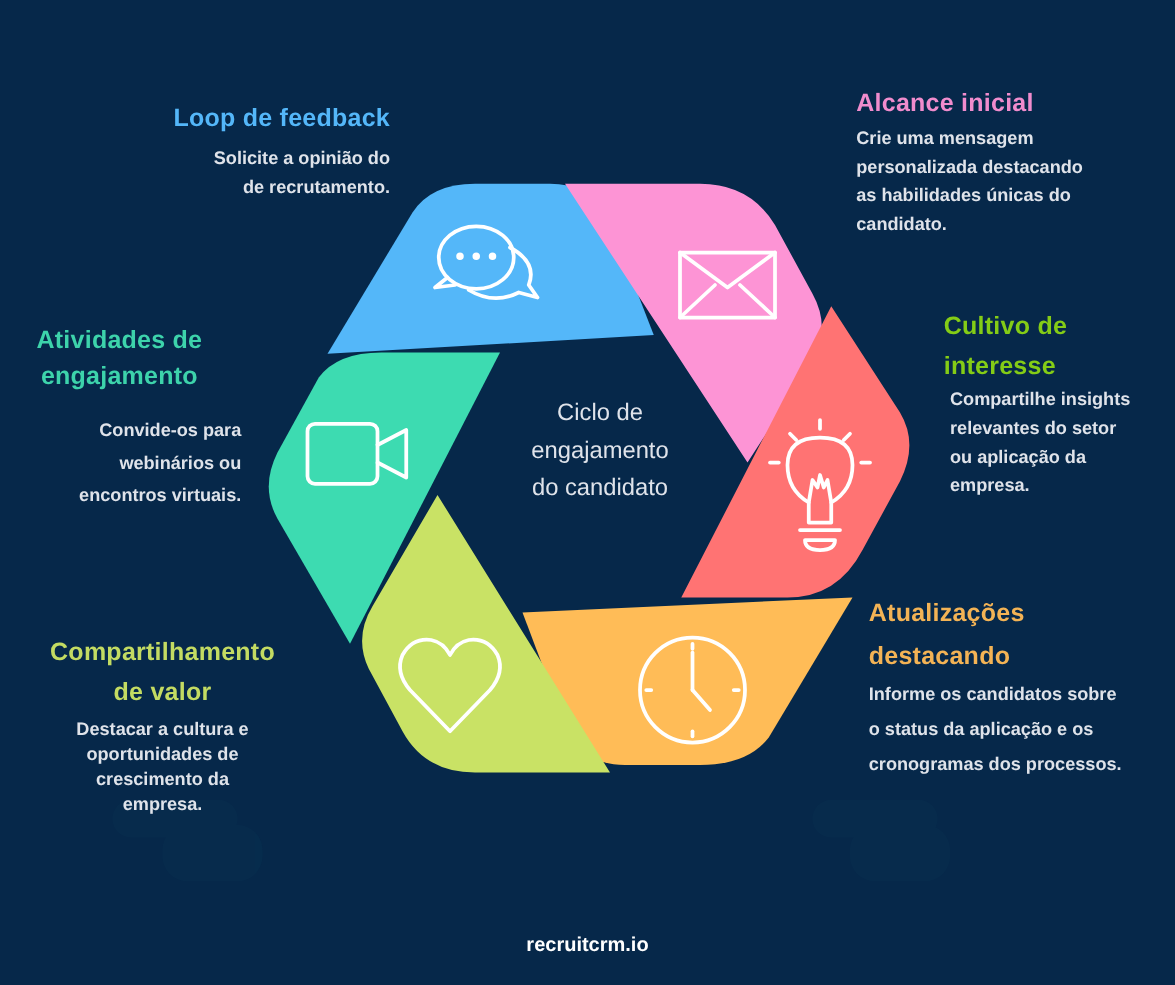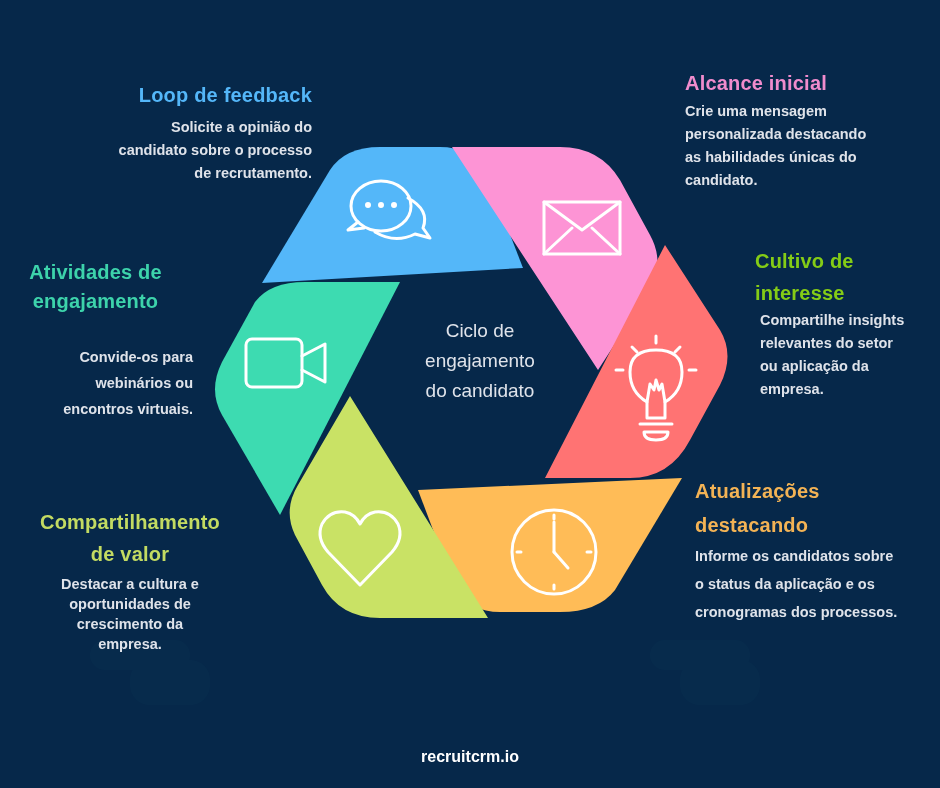--- a/index.html
+++ b/index.html
@@ -107,21 +107,20 @@
     <span class="line">engajamento</span>
     <span class="line">do candidato</span>
   </div>
 
   <div class="block right" style="right:628px; top:80px; width:260px;">
     <div class="title" style="color:#54b7f9; margin-bottom:6px;">
       <span class="line">Loop de feedback</span>
     </div>
     <div class="desc">
       <span class="line">Solicite a opinião do</span>
-      <span class="line">candidato sobre o  processo</span>
       <span class="line">de recrutamento.</span>
     </div>
   </div>
 
   <div class="block" style="left:685px; top:68px; width:240px;">
     <div class="title" style="color:#f08ccd; margin-bottom:2px;">
       <span class="line">Alcance inicial</span>
     </div>
     <div class="desc">
       <span class="line">Crie uma mensagem</span>
@@ -163,21 +162,21 @@
     </div>
     <div class="desc" style="line-height:20px;">
       <span class="line">Destacar a cultura e</span>
       <span class="line">oportunidades de</span>
       <span class="line">crescimento da</span>
       <span class="line">empresa.</span>
     </div>
   </div>
 
   <div class="block" style="left:18px; top:258px; width:175px;">
-    <div class="title" style="color:#3dd3ab; line-height:29px; margin-bottom:28px; text-align:center; width:155px;">
+    <div class="title" style="color:#3dd3ab; line-height:29px; margin-bottom:16px; text-align:center; width:155px;">
       <span class="line">Atividades de</span>
       <span class="line">engajamento</span>
     </div>
     <div class="desc right" style="line-height:26px;">
       <span class="line">Convide-os para</span>
       <span class="line">webinários ou</span>
       <span class="line">encontros virtuais.</span>
     </div>
   </div>
 

